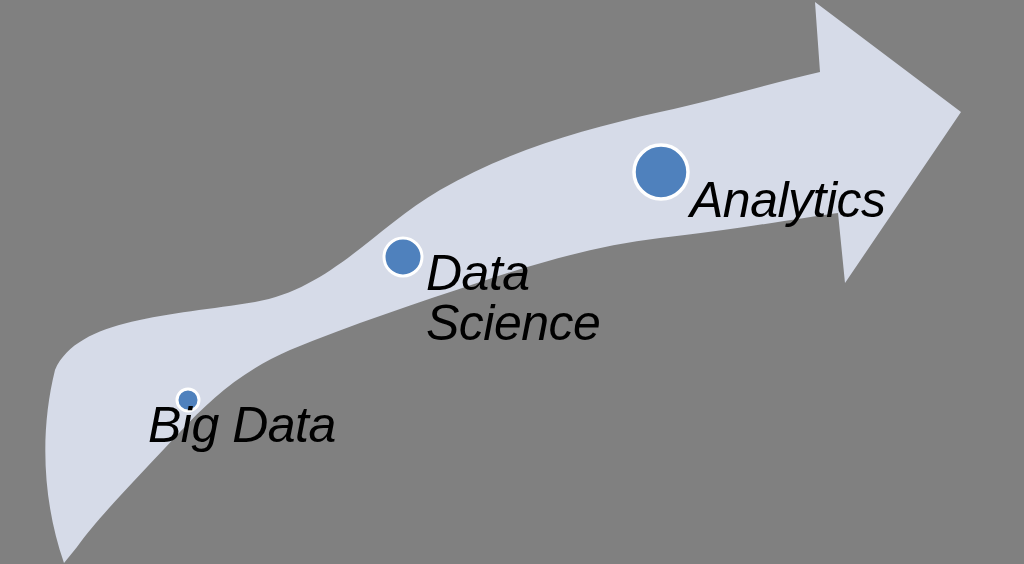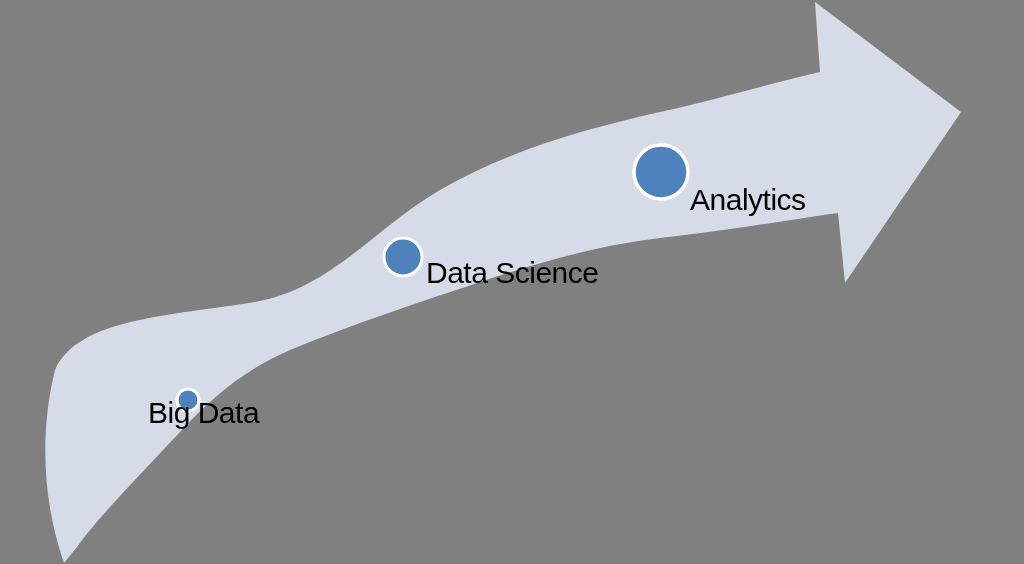--- a/index.html
+++ b/index.html
@@ -14,31 +14,32 @@
     font-family: "Liberation Sans", sans-serif;
   }
   .canvas svg {
     position: absolute;
     top: 0;
     left: 0;
     display: block;
   }
   .stage-label {
     position: absolute;
-    font-size: 30px;
+    font-size: 50px;
     line-height: 50px;
     color: #000000;
     white-space: nowrap;
     letter-spacing: -0.5px;
+    font-style: italic;
   }
   .stage-label.wrap {
     white-space: normal;
     width: 175px;
   }
-  #label-big-data   { left: 148px; top: 388px; }
+  #label-big-data   { left: 148px; top: 400px; }
   #label-data-science { left: 426px; top: 248px; }
   #label-analytics  { left: 690px; top: 175px; }
 </style>
 </head>
 <body>
 
 <div class="canvas">
 
   <svg width="1024" height="564" viewBox="0 0 1024 564">
 

